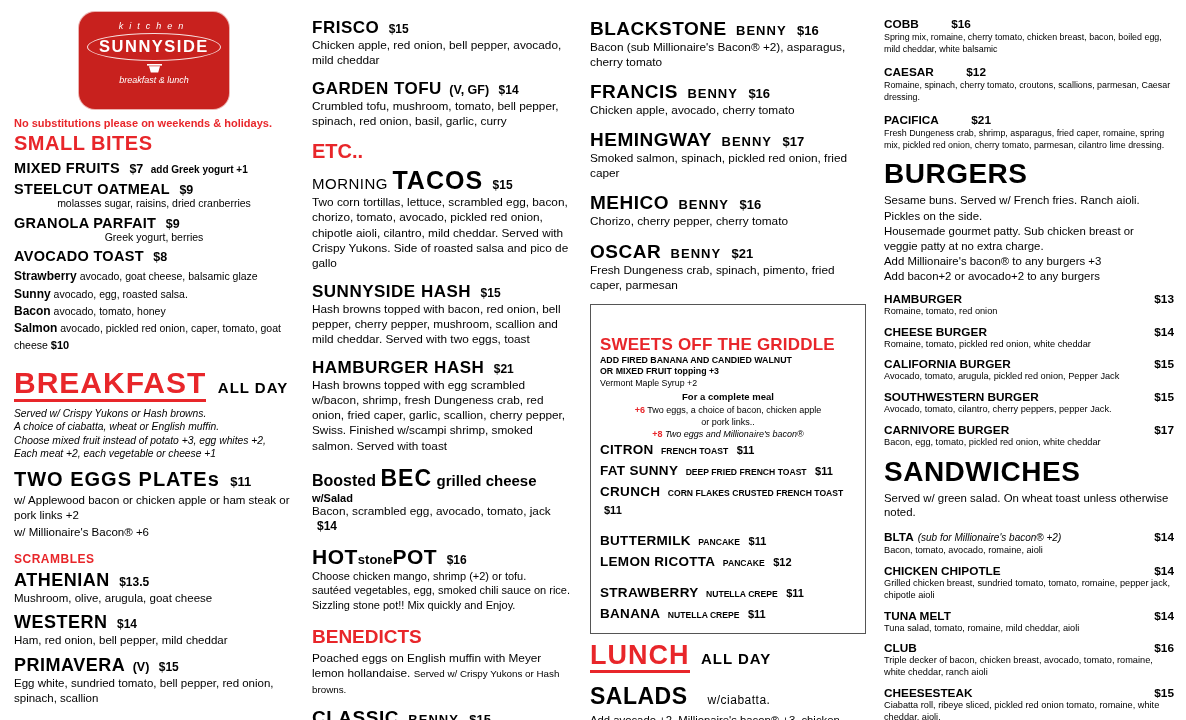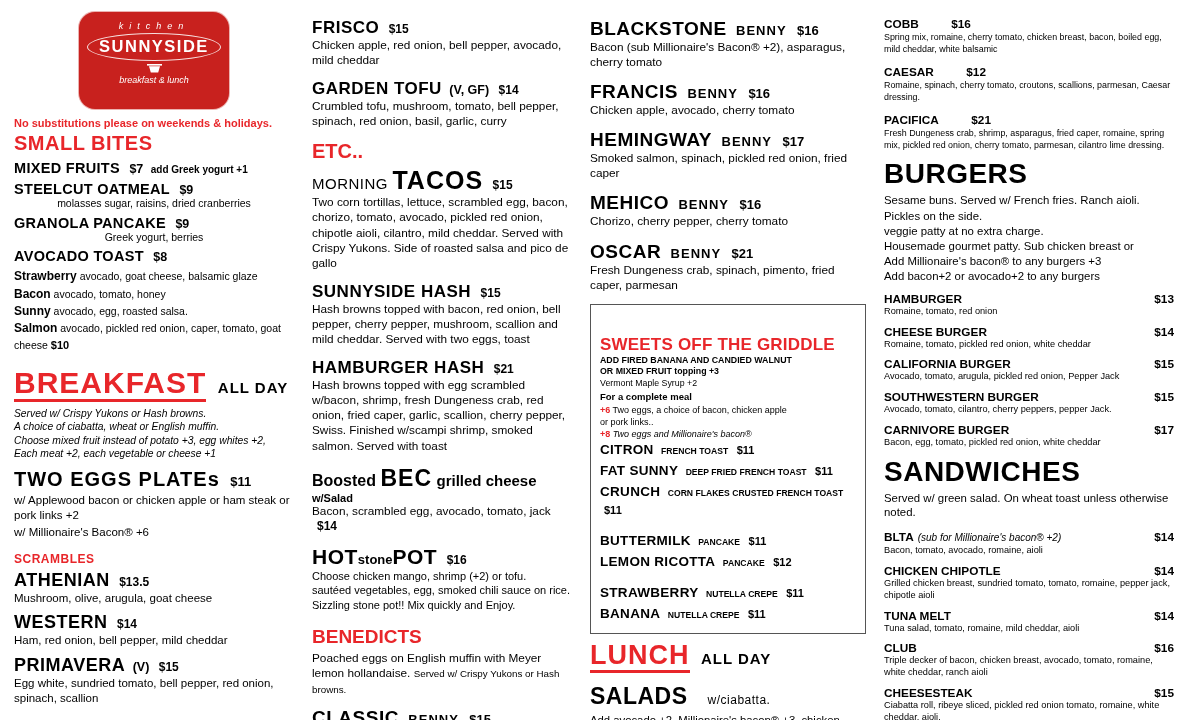--- a/index.html
+++ b/index.html
@@ -69,21 +69,21 @@
 
   .by{margin-bottom:11px;}
   .by-name{font-weight:bold;font-size:19px;letter-spacing:.5px;}
   .by-word{font-weight:bold;font-size:13px;letter-spacing:1px;margin-left:5px;}
   .by-pr{font-weight:bold;font-size:13px;margin-left:6px;}
 
   .sweets{border:1.5px solid #555;padding:7px 9px 8px;margin:4px 0 8px;}
   .sw-title{color:var(--red);font-weight:bold;font-size:17px;letter-spacing:.2px;margin-top:23px;}
   .sw-note{font-size:8.8px;font-weight:bold;line-height:1.3;}
   .sw-note2{font-size:8.8px;line-height:1.3;}
-  .sw-meal{text-align:left;font-size:9px;line-height:1.35;margin-top:2px;}
+  .sw-meal{text-align:center;font-size:9px;line-height:1.35;margin-top:2px;}
   .sw-meal .mt{font-weight:bold;font-size:9.5px;}
   .sw-meal .mk{font-weight:bold;color:var(--red);}
   .sw-meal .it{font-style:italic;}
   .sw-item{margin-bottom:3px;}
   .sw-item .nm{font-weight:bold;font-size:13.5px;letter-spacing:.3px;}
   .sw-item .sub{font-weight:bold;font-size:8.6px;margin-left:3px;}
   .sw-item .pr{font-weight:bold;font-size:11px;margin-left:4px;}
   .gap-top{margin-top:13px;}
 
   .lunch-title{font-size:27px;letter-spacing:1px;border-bottom:3px solid var(--red);display:inline-block;line-height:1;padding-bottom:1px;}
@@ -130,39 +130,39 @@
       <span class="nm">MIXED FRUITS</span>
       <span class="pr">$7</span>
       <span class="nt">add Greek yogurt +1</span>
     </div>
     <div class="sbi">
       <span class="nm">STEELCUT OATMEAL</span>
       <span class="pr">$9</span>
       <div class="sb-desc">molasses sugar, raisins, dried cranberries</div>
     </div>
     <div class="sbi">
-      <span class="nm">GRANOLA PANCAKE</span>
+      <span class="nm">GRANOLA PARFAIT</span>
       <span class="pr">$9</span>
       <div class="sb-desc">Greek yogurt, berries</div>
     </div>
     <div class="sbi">
       <span class="nm">AVOCADO TOAST</span>
       <span class="pr">$8</span>
     </div>
     <div class="av">
       <span class="vn">Strawberry</span>
       <span>avocado, goat cheese, balsamic glaze</span>
     </div>
     <div class="av">
+      <span class="vn">Sunny</span>
+      <span>avocado, egg, roasted salsa.</span>
+    </div>
+    <div class="av">
       <span class="vn">Bacon</span>
       <span>avocado, tomato, honey</span>
-    </div>
-    <div class="av">
-      <span class="vn">Sunny</span>
-      <span>avocado, egg, roasted salsa.</span>
     </div>
     <div class="av">
       <span class="vn">Salmon</span>
       <span>avocado, pickled red onion, caper, tomato, goat cheese</span>
       <span class="vp">$10</span>
     </div>
 
     <div class="bk-wrap">
       <span class="t-red bk-title">BREAKFAST</span>
       <span class="allday">ALL DAY</span>
@@ -380,22 +380,22 @@
     <div class="c4s">
       <span class="nm">PACIFICA</span>
       <span class="pr">$21</span>
       <div class="d">Fresh Dungeness crab, shrimp, asparagus, fried caper, romaine, spring mix, pickled red onion, cherry tomato, parmesan, cilantro lime dressing.</div>
     </div>
 
     <div class="big-title">BURGERS</div>
     <div class="c4-intro">
       <div>Sesame buns. Served w/ French fries. Ranch aioli.</div>
       <div>Pickles on the side.</div>
+      <div>Housemade gourmet patty. Sub chicken breast or</div>
       <div>veggie patty at no extra charge.</div>
-      <div>Housemade gourmet patty. Sub chicken breast or</div>
       <div>Add Millionaire's bacon® to any burgers +3</div>
       <div>Add bacon+2 or avocado+2 to any burgers</div>
     </div>
 
     <div class="c4i">
       <div class="row">
         <span class="nm">HAMBURGER</span>
         <span class="pr">$13</span>
       </div>
       <div class="d">Romaine, tomato, red onion</div>

